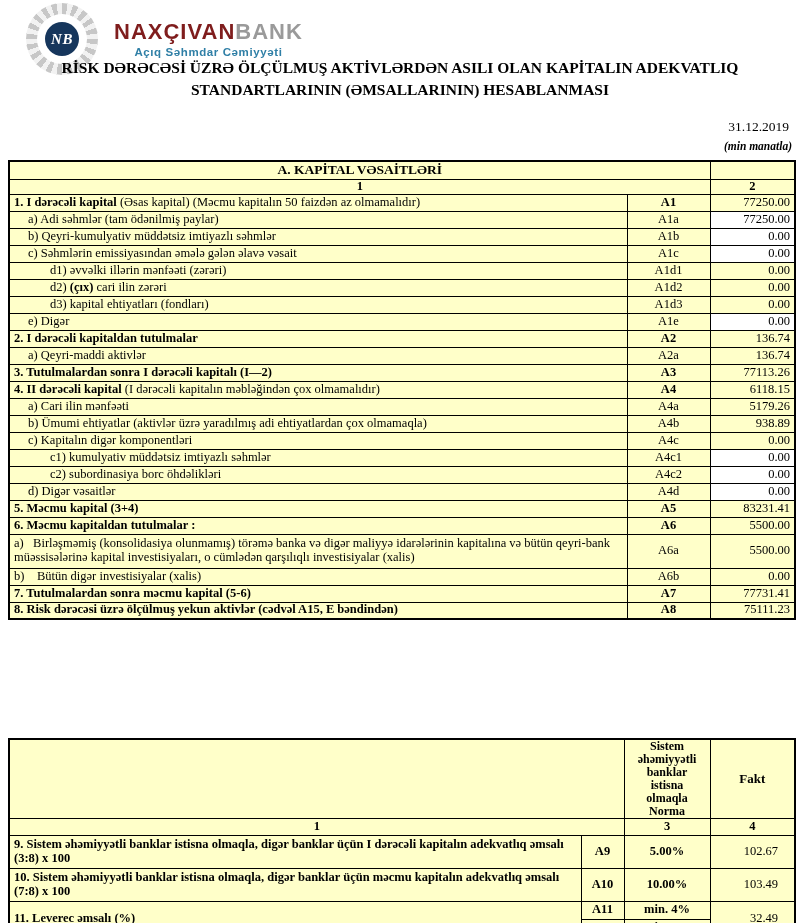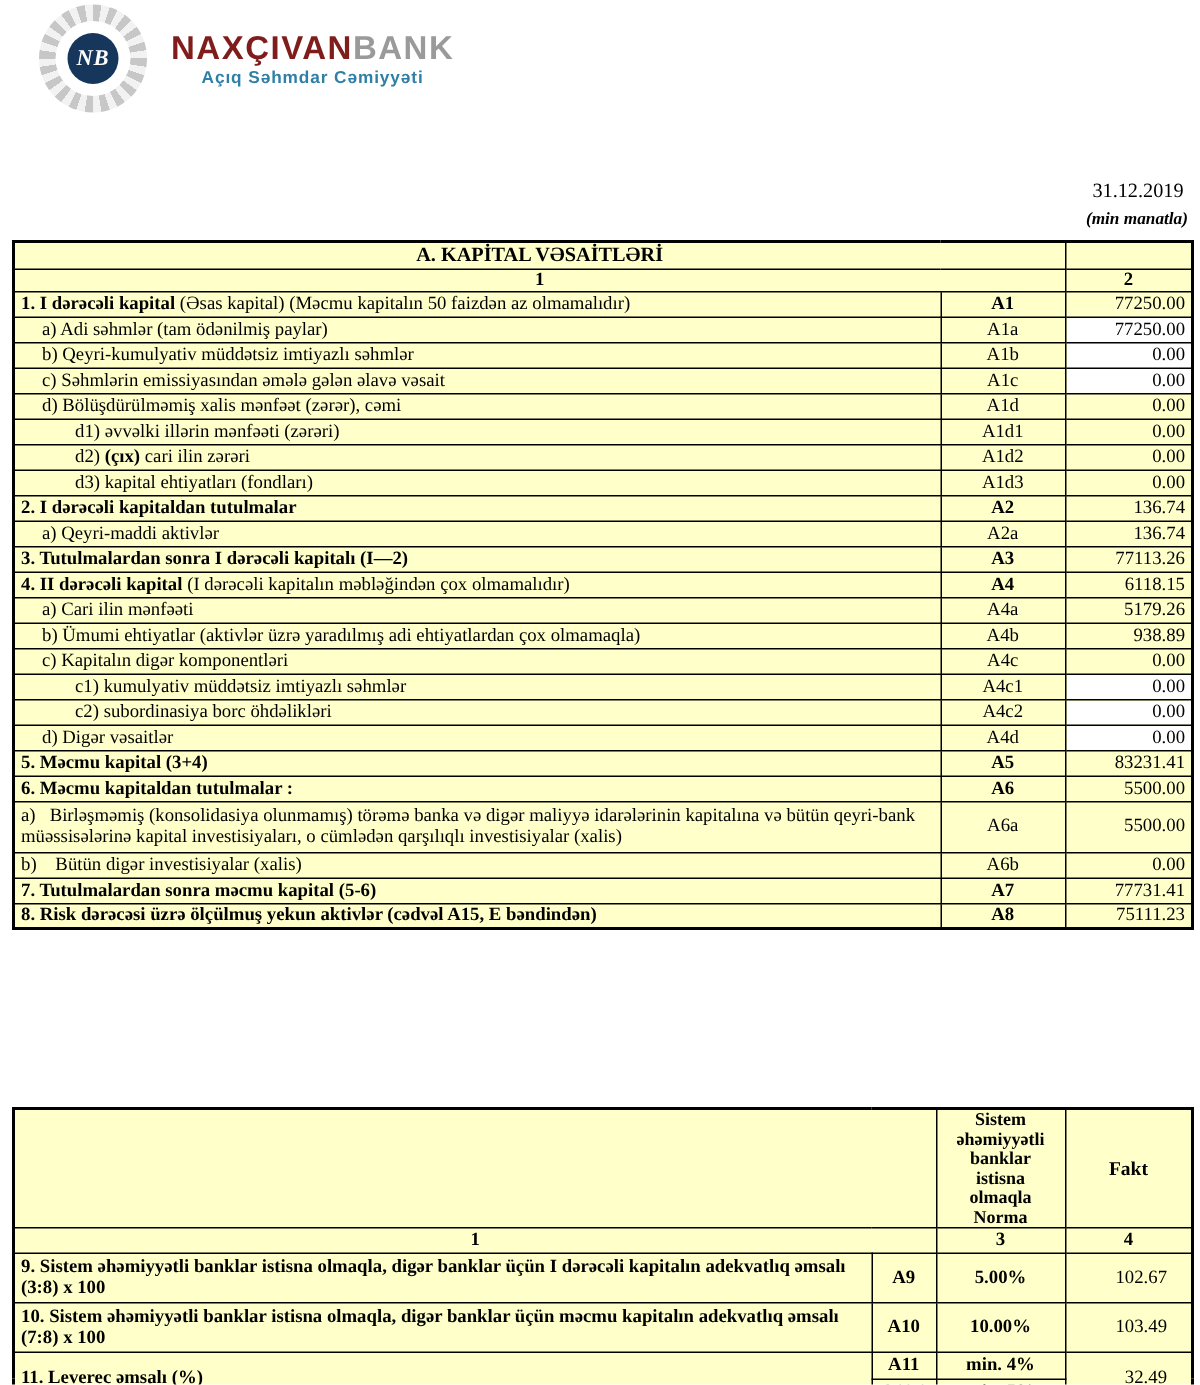--- a/index.html
+++ b/index.html
@@ -69,20 +69,24 @@
       <div class="seal-mid">
         <div class="seal-core">NB</div>
       </div>
     </div>
     <div class="bank-text">
       <div class="bank-name"><span class="nav">NAXÇIVAN</span><span class="bnk">BANK</span></div>
       <div class="bank-sub">Açıq Səhmdar Cəmiyyəti</div>
     </div>
   </div>
 
+  <div class="title">
+    <div>RİSK DƏRƏCƏSİ ÜZRƏ ÖLÇÜLMUŞ AKTİVLƏRDƏN ASILI OLAN KAPİTALIN ADEKVATLIQ</div>
+    <div>STANDARTLARININ (ƏMSALLARININ) HESABLANMASI</div>
+  </div>
 
   <div class="date">31.12.2019</div>
   <div class="unit">(min manatla)</div>
 
   <table id="capital-table" class="t-outer">
     <colgroup>
         <col style="width:618px">
         <col style="width:83px">
         <col style="width:85px">
       </colgroup>
@@ -111,38 +115,38 @@
           <td class="lbl ind1"><span>b) Qeyri-kumulyativ müddətsiz imtiyazlı səhmlər</span></td>
           <td class="code">A1b</td>
           <td class="val white">0.00</td>
         </tr>
         <tr>
           <td class="lbl ind1"><span>c) Səhmlərin emissiyasından əmələ gələn  əlavə vəsait</span></td>
           <td class="code">A1c</td>
           <td class="val white">0.00</td>
         </tr>
         <tr>
-          <td class="lbl ind1"><span>d)  Bölüşdürülməmiş xalis mənfəət (zərər), cəmi</span></td>
-          <td class="code">A1d</td>
-          <td class="val">0.00</td>
-        </tr>
-        <tr>
           <td class="lbl ind2"><span>d1) əvvəlki illərin mənfəəti (zərəri)</span></td>
           <td class="code">A1d1</td>
           <td class="val">0.00</td>
         </tr>
         <tr>
           <td class="lbl ind2"><span>d2) </span><span class="bold">(çıx)</span><span> cari ilin zərəri</span></td>
           <td class="code">A1d2</td>
           <td class="val">0.00</td>
         </tr>
         <tr>
           <td class="lbl ind2"><span>d3) kapital ehtiyatları (fondları)</span></td>
           <td class="code">A1d3</td>
           <td class="val">0.00</td>
+        </tr>
+        <tr>
+          <td class="lbl ind1"><span>e) Digər</span></td>
+          <td class="code">A1e</td>
+          <td class="val white">0.00</td>
         </tr>
         <tr>
           <td class="lbl ind0"><span class="bold">2. I dərəcəli kapitaldan  tutulmalar</span></td>
           <td class="code b">A2</td>
           <td class="val">136.74</td>
         </tr>
         <tr>
           <td class="lbl ind1"><span>a) Qeyri-maddi aktivlər</span></td>
           <td class="code">A2a</td>
           <td class="val">136.74</td>

